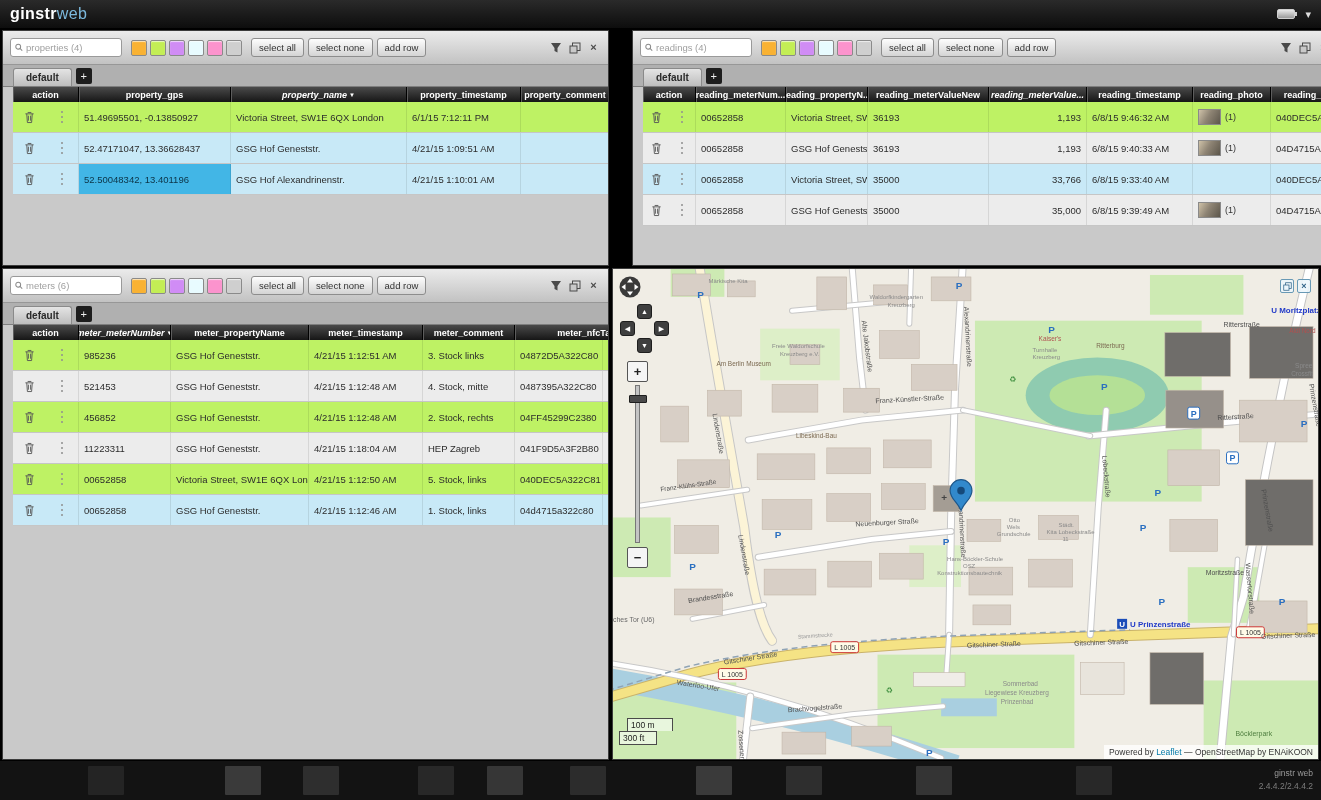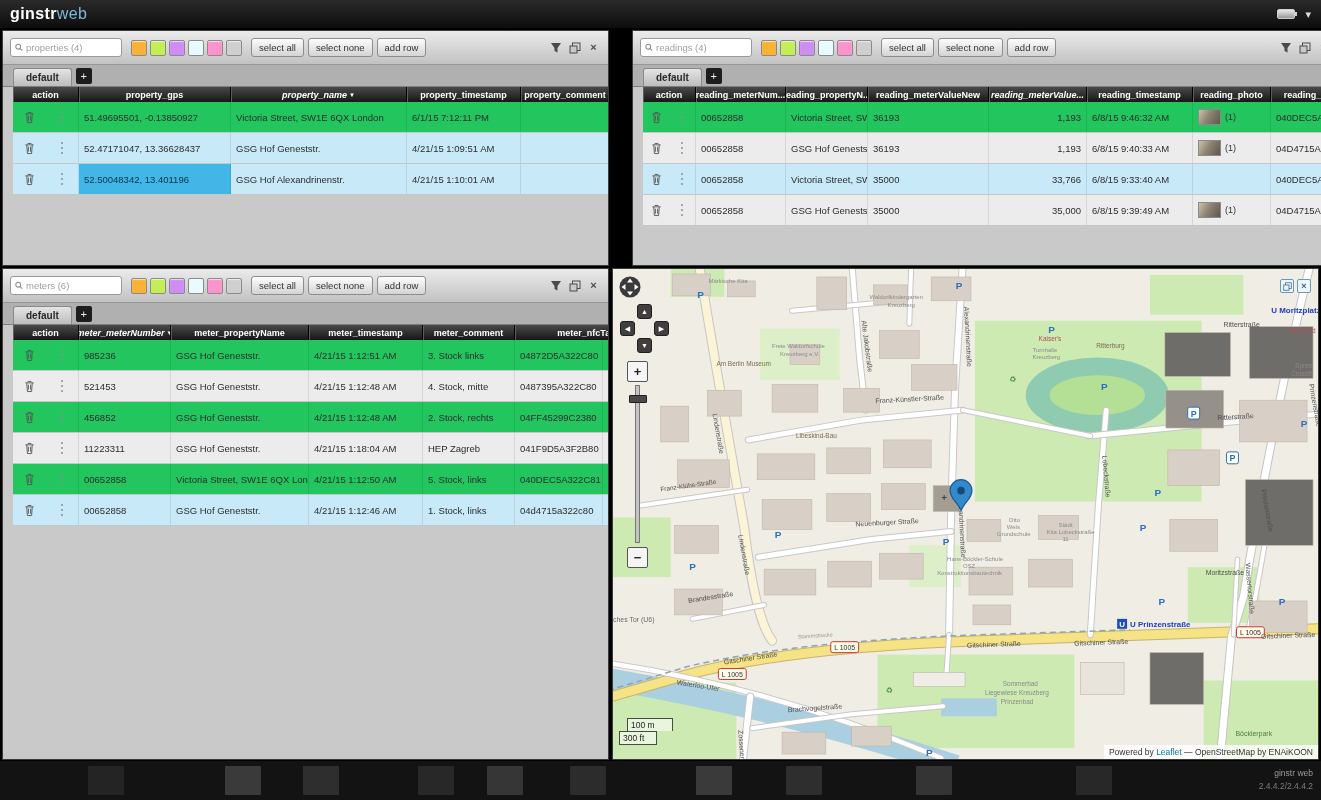--- a/index.html
+++ b/index.html
@@ -41,21 +41,21 @@
     background:linear-gradient(#e4e4e4,#bdbdbd);border:1px solid #8a8a8a;border-bottom:none;
     border-radius:3px 3px 0 0;display:flex;align-items:center;}
   .tab-add{width:16px;height:16px;margin-bottom:2px;background:#1d1d1d;color:#eee;font-size:11px;
     display:flex;align-items:center;justify-content:center;border-radius:2px;}
 
   .tablewrap{padding-left:10px;}
   .thead{display:flex;height:15px;background:linear-gradient(#4a4a4a,#161616);}
   .th{display:flex;align-items:center;justify-content:center;gap:2px;color:#fff;font-size:9px;font-weight:bold;
     border-right:1px solid #000;box-shadow:inset 1px 0 0 #5d5d5d;overflow:hidden;white-space:nowrap;flex:none;}
   .sortarrow{font-size:6px;line-height:1;}
-  .trow{display:flex;height:31px;background:#22c55e;border-bottom:1px solid #c6c6c6;}
+  .trow{display:flex;height:31px;background:#bef264;border-bottom:1px solid #c6c6c6;}
   .trow.alt{background:#ececec;}
   .trow.hl{background:#c8e9f7;}
   .td{display:flex;align-items:center;font-size:9.5px;color:#2c2c2c;padding:0 5px;
     border-right:1px solid rgba(0,0,0,.09);overflow:hidden;white-space:nowrap;flex:none;}
   .td.selcell{background:#42b6e6;color:#0c3346;}
   .td.action{justify-content:space-around;padding:0;}
   .icon-trash,.icon-dots{display:flex;align-items:center;justify-content:center;width:14px;height:16px;}
   .icon-dots{flex-direction:column;}
   .icon-dots i{display:block;width:2.5px;height:2.5px;border-radius:50%;background:#8f8f8f;margin:1.5px 0;}
   .thumb{width:23px;height:16px;border:1px solid #8a8a8a;flex:none;

